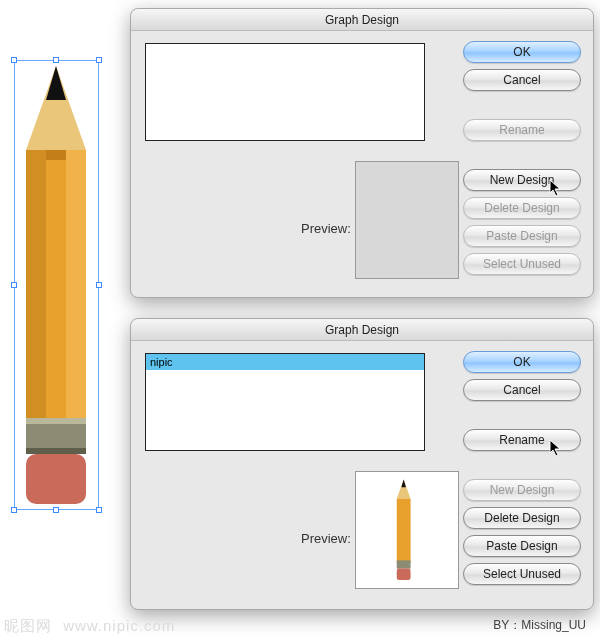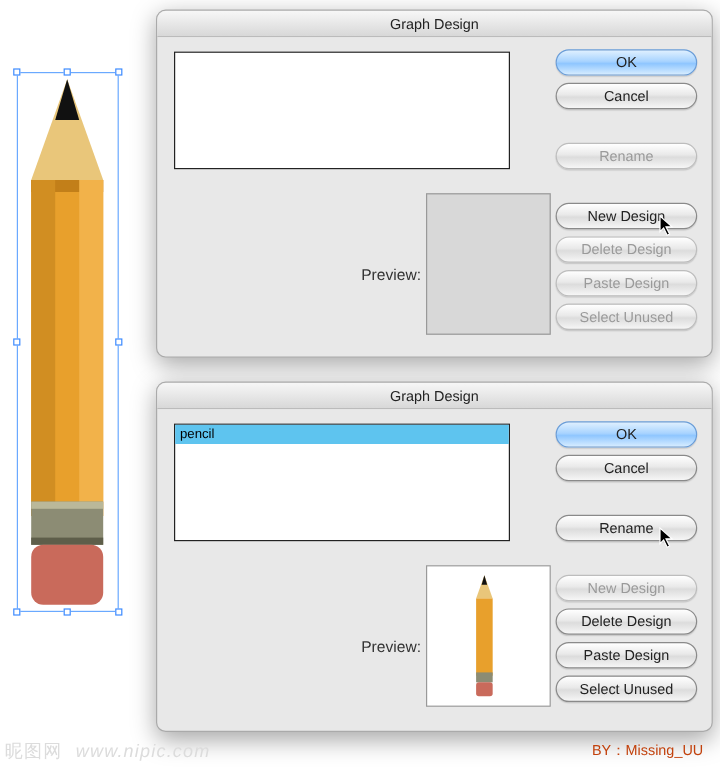--- a/index.html
+++ b/index.html
@@ -97,21 +97,21 @@
     position: absolute; width: 14px; height: 18px; pointer-events: none;
   }
   
   .wm {
     position: absolute; left: 4px; bottom: 4px;
     color: #dcdcdc; font-size: 15px; letter-spacing: 1px;
     font-family: Arial, sans-serif;
   }
   .credit {
     position: absolute; right: 14px; bottom: 6px;
-    color: #c2410c; font-size: 12px;
+    color: #404040; font-size: 12px;
   }
 </style>
 </head>
 <body>
 
 <div class="art">
   <svg class="pencil-svg" width="85" height="450" viewBox="0 0 85 450">
     <polygon points="42,6 12,90 72,90" fill="#e9c67a"></polygon>
     <polygon points="42,6 32,40 52,40" fill="#111"></polygon>
     <rect x="12" y="90" width="60" height="280" fill="#e8a02c"></rect>
@@ -154,21 +154,21 @@
     <svg class="cursor" style="left:418px; top:148px" viewBox="0 0 14 18">
         <path d="M1 1 L1 14 L4 11 L7 17 L9 16 L6 10 L11 10 Z" fill="#000" stroke="#fff" stroke-width="1"></path>
       </svg>
   </div>
 </div>
 
 <div class="dialog d2">
   <div class="titlebar">Graph Design</div>
   <div class="body">
     <div class="listpane">
-      <div class="listrow sel">pencil</div>
+      <div class="listrow sel">nipic</div>
     </div>
     <div class="preview-lbl">Preview:</div>
     <div class="preview-box white">
       <svg width="104" height="118" viewBox="0 0 104 118">
         <g transform="translate(38,6) scale(0.23)">
           <polygon points="42,6 12,90 72,90" fill="#e9c67a"></polygon>
           <polygon points="42,6 32,40 52,40" fill="#111"></polygon>
           <rect x="12" y="90" width="60" height="280" fill="#e8a02c"></rect>
           <rect x="12" y="358" width="60" height="36" fill="#8c8c74"></rect>
           <rect x="12" y="394" width="60" height="50" rx="10" fill="#c96a5b"></rect>
@@ -187,15 +187,15 @@
       <div class="btn">Select Unused</div>
     </div>
     <svg class="cursor" style="left:418px; top:98px" viewBox="0 0 14 18">
         <path d="M1 1 L1 14 L4 11 L7 17 L9 16 L6 10 L11 10 Z" fill="#000" stroke="#fff" stroke-width="1"></path>
       </svg>
   </div>
 </div>
 
 <div class="wm">
   <span>昵图网</span>
-  <span style="margin-left:6px;font-style:italic;">www.nipic.com</span>
+  <span style="margin-left:6px;">www.nipic.com</span>
 </div>
 <div class="credit">BY：Missing_UU</div>
 
 </body></html>

